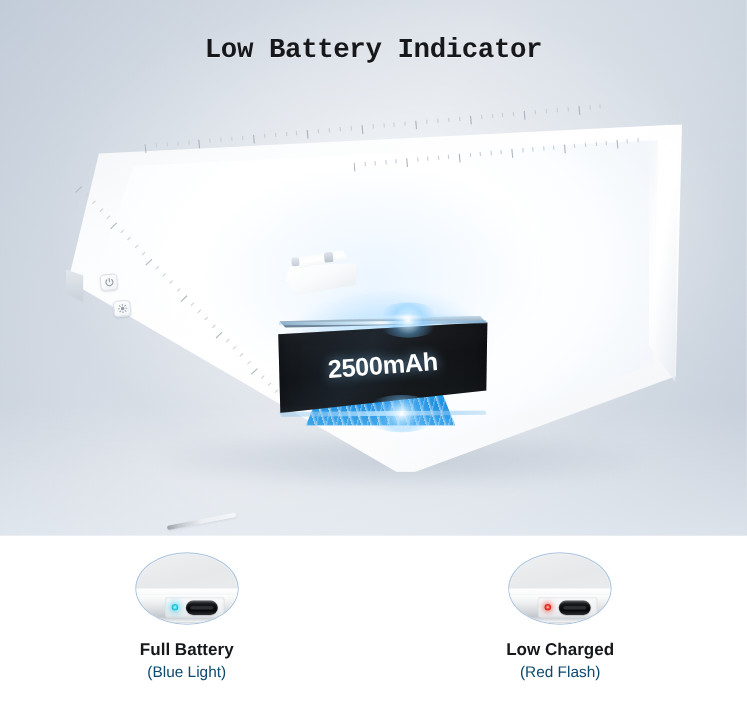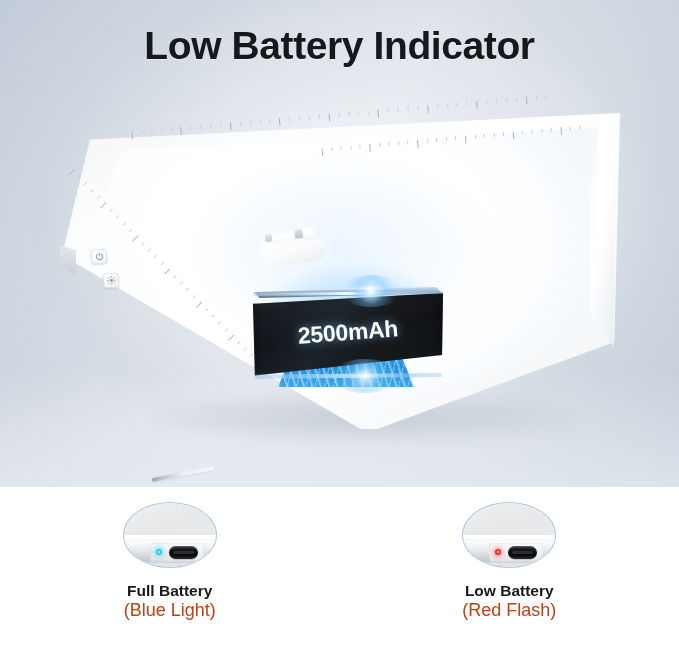--- a/index.html
+++ b/index.html
@@ -54,27 +54,28 @@
       rgba(255,255,255,0.26) 55%,
       rgba(236,241,246,0.62) 100%);
     pointer-events: none;
   }
 
   .hero-title {
     position: absolute;
     left: 0; top: 18px;
     width: 679px;
     text-align: center;
-    font-size: 39px;
+    font-size: 25px;
     font-weight: 700;
     letter-spacing: -0.4px;
     color: #16181c;
     line-height: 56px;
     text-shadow: 0 1px 0 rgba(255,255,255,0.45);
     white-space: nowrap;
+    font-family: Liberation Mono, monospace;
   }
 
   
   .tablet-stage {
     position: absolute;
     left: 0; top: 95px;
     width: 679px; height: 360px;
   }
 
   .tablet-shadow {
@@ -529,23 +530,23 @@
   .state-title {
     margin-top: 13px;
     font-size: 15.5px;
     font-weight: 700;
     color: #16181c;
     line-height: 19px;
     white-space: nowrap;
   }
   .state-sub {
     margin-top: 2px;
-    font-size: 18px;
+    font-size: 14px;
     font-weight: 400;
-    color: #c2410c;
+    color: #0c4a6e;
     line-height: 16px;
     white-space: nowrap;
   }
 </style>
 </head>
 <body>
 
 <div id="page">
 
   <section class="hero">
@@ -736,19 +737,19 @@
           <div class="state-circle">
             <div class="circle-lowerfill"></div>
             <div class="dev-band-top"></div>
             <div class="dev-band"></div>
             <div class="dev-plate"></div>
             <div class="led red"></div>
             <div class="usb-port"></div>
             <div class="dev-slot-sheen"></div>
             <div class="dev-slot"></div>
           </div>
-          <div class="state-title">Low Battery</div>
+          <div class="state-title">Low Charged</div>
           <div class="state-sub">(Red Flash)</div>
         </div>
       </div>
   </section>
 
 </div>
 
 </body></html>

